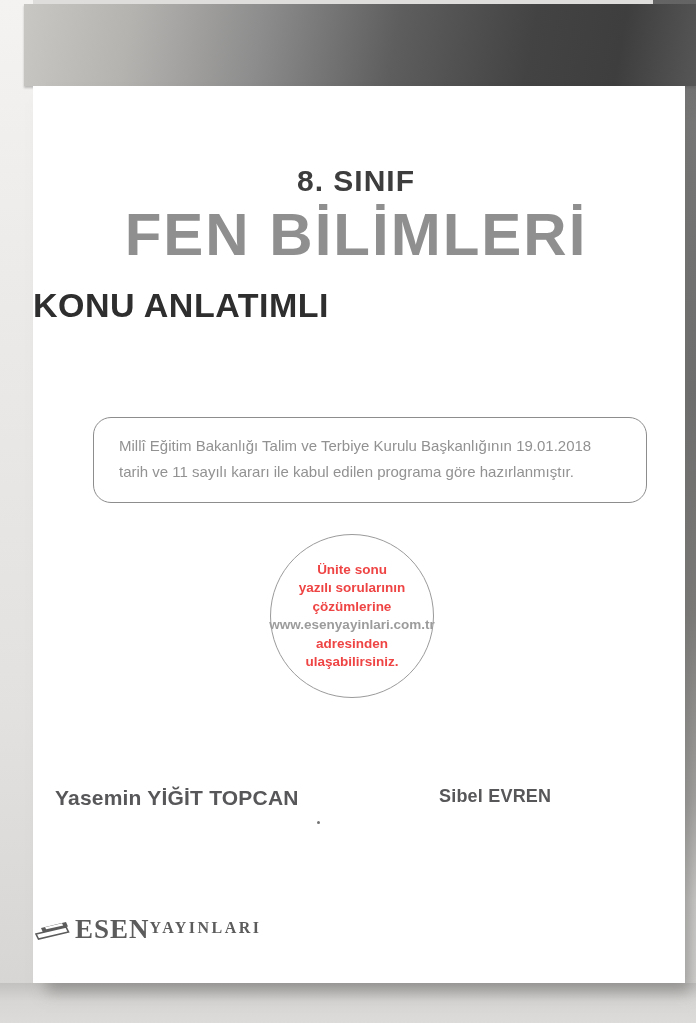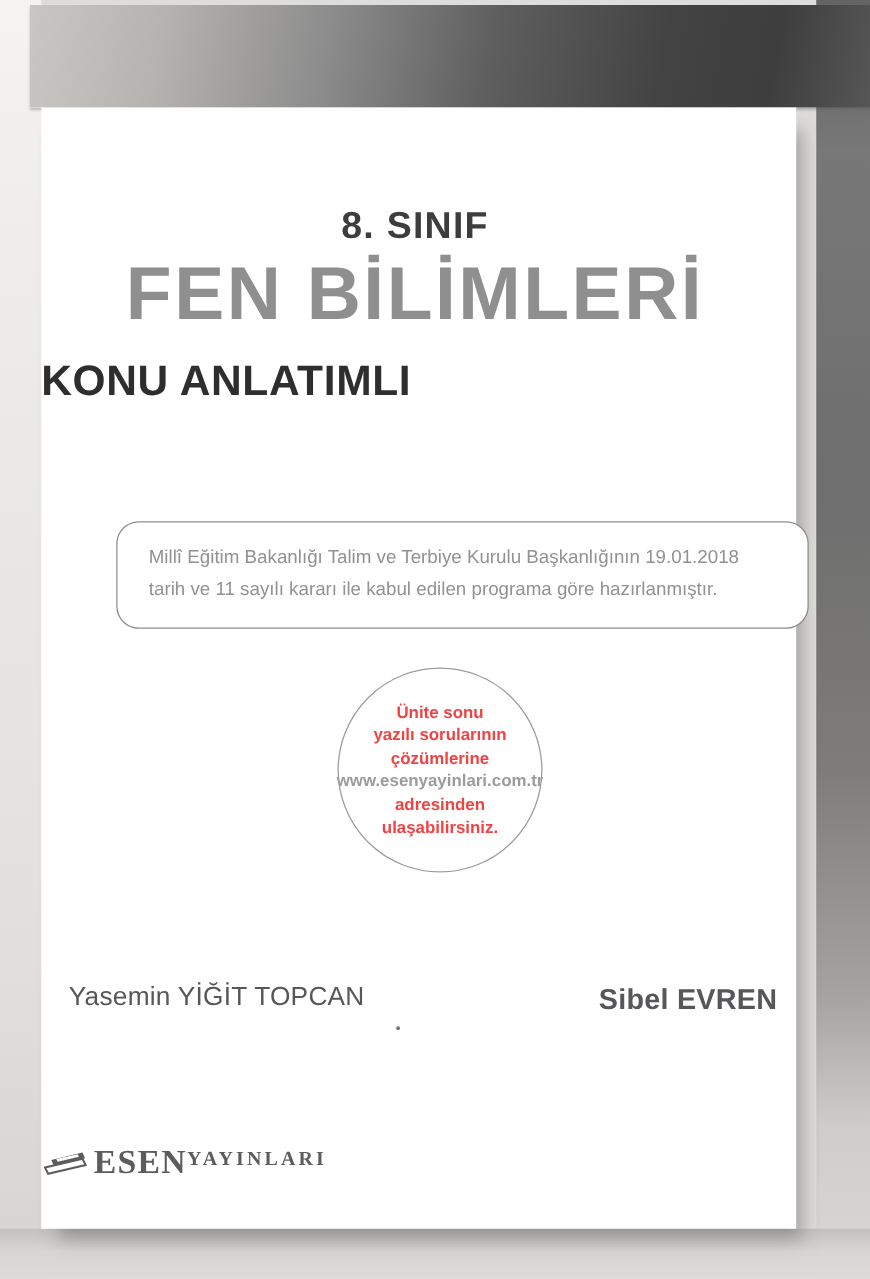--- a/index.html
+++ b/index.html
@@ -30,21 +30,21 @@
     z-index: 2;
   }
   .bottom-shade {
     position: absolute; left: 0; top: 983px; width: 696px; height: 40px;
     background: linear-gradient(180deg, #c2c1bf 0%, #d7d6d4 45%, #dcdbd9 100%);
     z-index: 1;
   }
 
   
   .page {
-    position: absolute; left: 33px; top: 86px; width: 604px; height: 897px;
+    position: absolute; left: 33px; top: 86px; width: 652px; height: 897px;
     background: #ffffff;
     box-shadow: 9px 13px 14px -4px rgba(112,110,107,0.55);
     z-index: 3;
   }
 
   .grade {
     position: absolute; left: 0; right: 6px; top: 78px;
     text-align: center;
     font-size: 30px; font-weight: bold; letter-spacing: 1px;
     color: #3d3d3d;
@@ -81,25 +81,25 @@
     text-align: center;
   }
   .web-circle .cl {
     font-size: 13.5px; line-height: 18.5px; font-weight: bold;
     color: #ef4444; white-space: nowrap;
   }
   .web-circle .cl.url { color: #9c9c9c; }
 
   .author-left {
     position: absolute; left: 22px; top: 700px;
-    font-size: 21px; font-weight: normal; color: #57575a; letter-spacing: 0.2px;
+    font-size: 21px; font-weight: bold; color: #57575a; letter-spacing: 0.2px;
   }
   .author-right {
     position: absolute; left: 406px; top: 700px;
-    font-size: 23px; font-weight: bold; color: #57575a; letter-spacing: 0.2px; margin-left: 40px;
+    font-size: 18px; font-weight: bold; color: #57575a; letter-spacing: 0.2px;
   }
   .speck {
     position: absolute; left: 284px; top: 735px; width: 3px; height: 3px;
     background: #5a5a5a; border-radius: 50%; opacity: 0.85;
   }
 
   .logo {
     position: absolute; left: 0; right: 6px; top: 828px;
     display: flex; flex-direction: row; align-items: center;
   }

